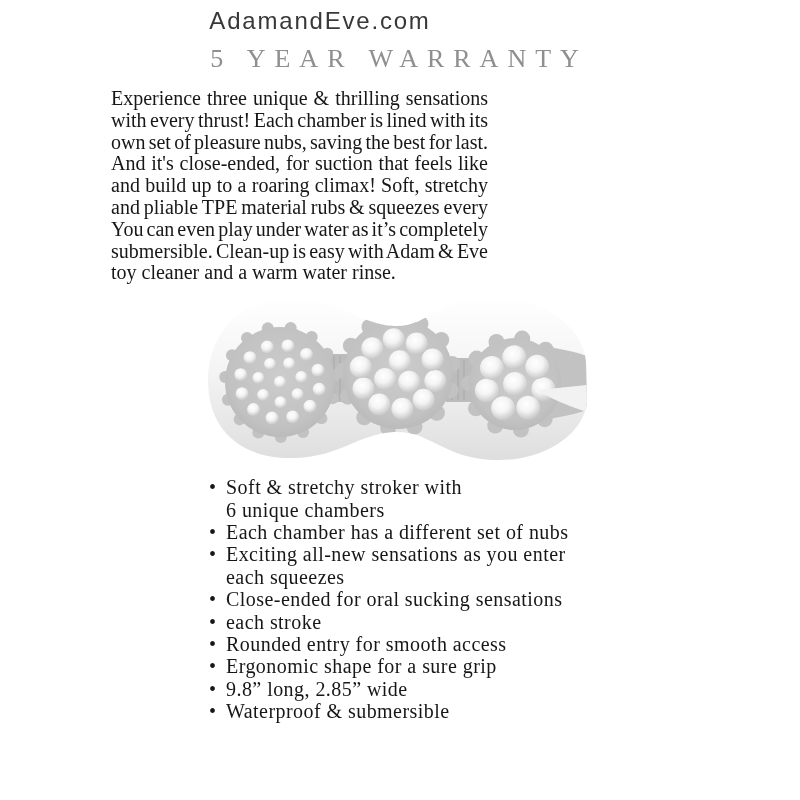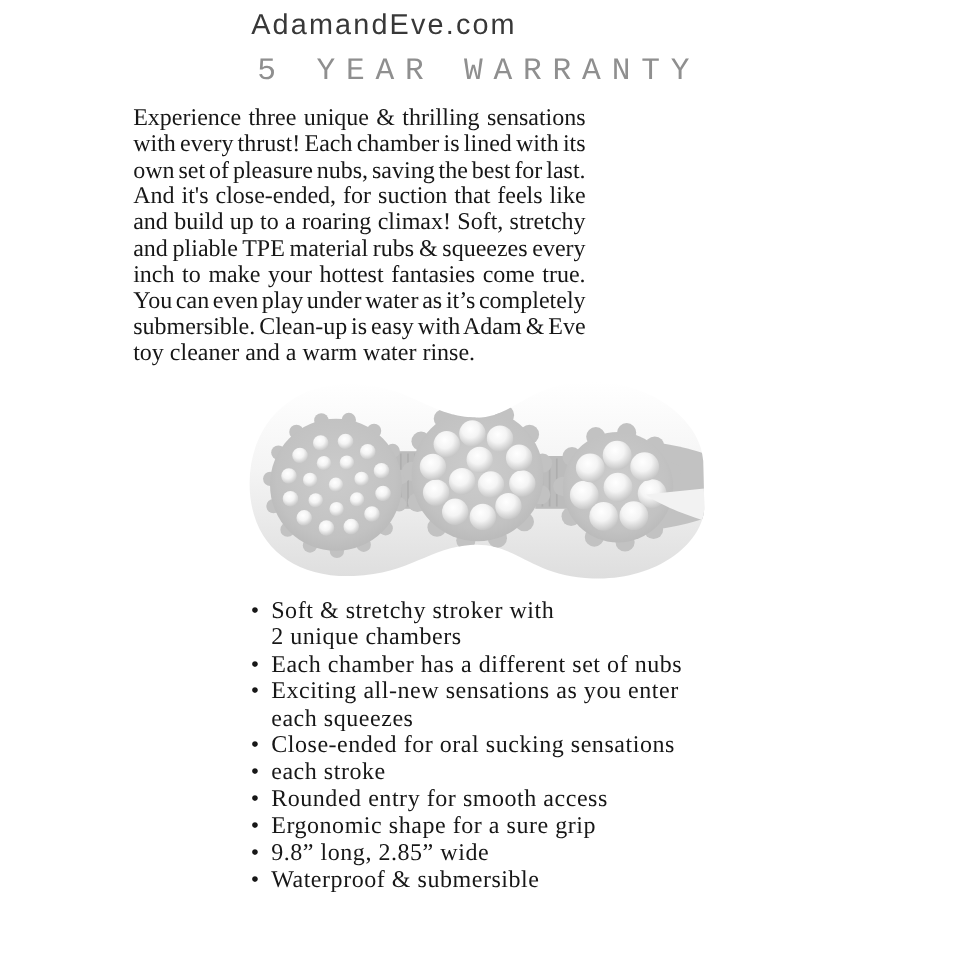--- a/index.html
+++ b/index.html
@@ -13,21 +13,21 @@
     font-family:"Liberation Sans", sans-serif;
     font-size:24px;
     letter-spacing:1.8px;
     color:#383838;
     line-height:28px;
   }
   .warranty {
     margin:9px 0 0 209px;
     width:380px;
     text-align:center;
-    font-family:Liberation Mono, monospace;
+    font-family:Liberation Serif, serif;
     font-size:26px;
     line-height:30px;
     letter-spacing:9px;
     white-space:nowrap;
     color:#8f8f8f;
   }
   .para {
     margin:14px 0 0 111px;
     width:377px;
     font-size:20px;
@@ -61,21 +61,20 @@
 
 <main>
 
   <section class="para">
       <div class="pl">Experience three unique &amp; thrilling sensations</div>
       <div class="pl">with every thrust! Each chamber is lined with its</div>
       <div class="pl">own set of pleasure nubs, saving the best for last.</div>
       <div class="pl">And it's close-ended, for suction that feels like</div>
       <div class="pl">and build up to a roaring climax! Soft, stretchy</div>
       <div class="pl">and pliable TPE material rubs &amp; squeezes every</div>
-      <div class="pl">inch to make your hottest fantasies come true.</div>
       <div class="pl">You can even play under water as it’s completely</div>
       <div class="pl">submersible. Clean-up is easy with Adam &amp; Eve</div>
       <div class="pl">toy cleaner and a warm water rinse.</div>
     </section>
 
   <figure class="fig">
     <svg width="410" height="188" viewBox="0 0 410 188" xmlns="http://www.w3.org/2000/svg">
       <defs>
         <linearGradient id="bodyGrad" x1="0" y1="0" x2="0" y2="1">
           <stop offset="0" stop-color="#ffffff"></stop>
@@ -195,21 +194,21 @@
           <path d="M 397 128 C 372 120 356 112 348 106 L 397 101 Z" fill="#f2f2f2"></path>
         </g>
     </svg>
   </figure>
 
   <section class="features">
       <div class="feat">
         <span class="bullet">•</span>
         <div class="flines">
           <div>Soft &amp; stretchy stroker with</div>
-          <div>2 unique chambers</div>
+          <div>6 unique chambers</div>
         </div>
       </div>
       <div class="feat">
         <span class="bullet">•</span>
         <div class="flines">
           <div>Each chamber has a different set of nubs</div>
         </div>
       </div>
       <div class="feat">
         <span class="bullet">•</span>

